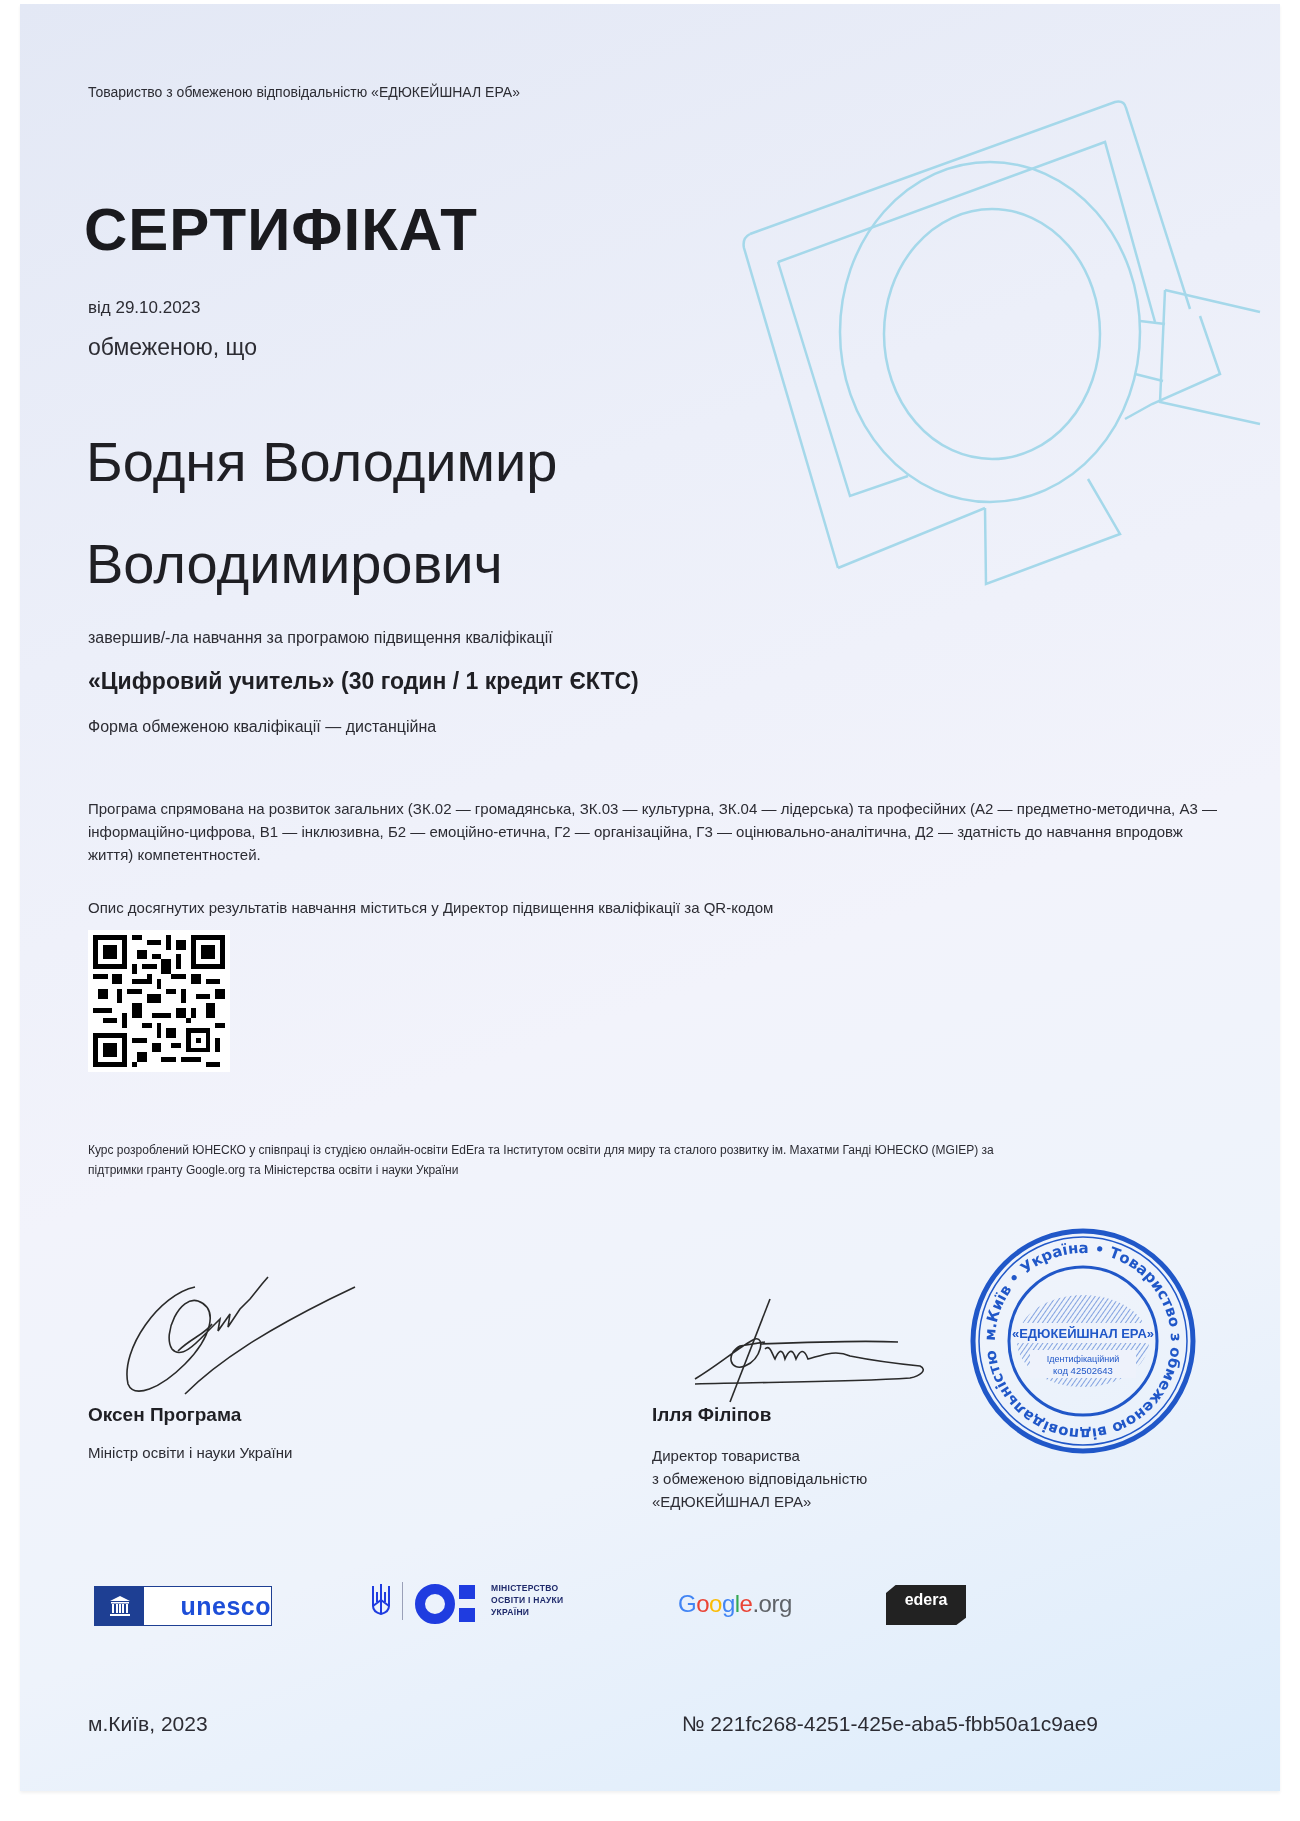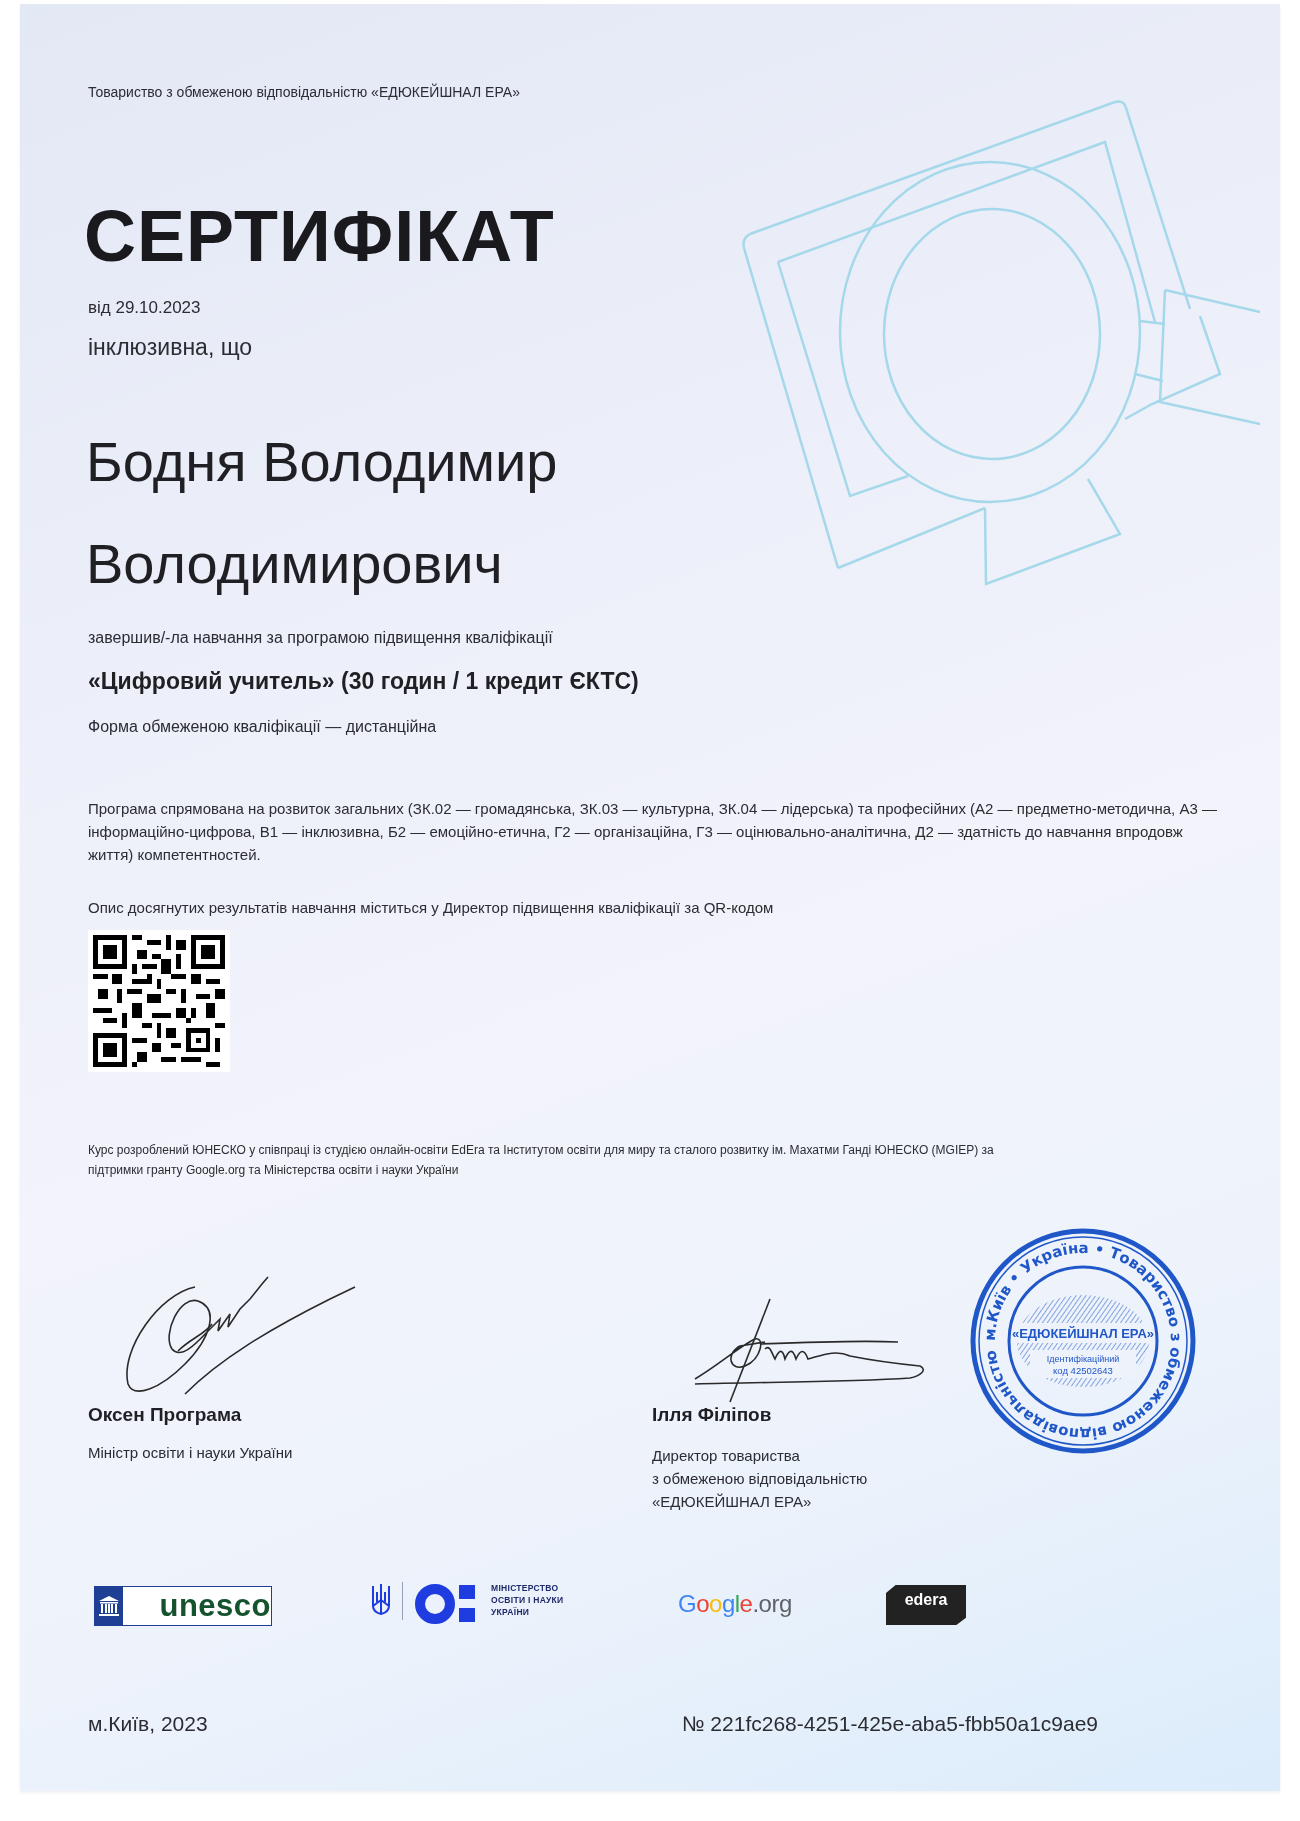--- a/index.html
+++ b/index.html
@@ -6,21 +6,21 @@
   body { width: 1300px; height: 1821px; position: relative; overflow: hidden;
          font-family: "Liberation Sans", "DejaVu Sans", sans-serif; color: #1f1f24; }
   .sheet {
     position: absolute; left: 20px; top: 4px; width: 1260px; height: 1787px;
     background: linear-gradient(160deg, #e3e8f5 0%, #eceff9 30%, #f2f3fb 55%, #eef3fb 75%, #dcecfb 100%);
     box-shadow: 0 2px 3px rgba(0,0,0,0.06);
     overflow: hidden;
   }
   .abs { position: absolute; }
   .org-line { left: 68px; top: 80px; font-size: 14px; color: #2c2c33; }
-  .title { left: 64px; top: 196px; font-size: 72px; font-weight: 700; letter-spacing: 1px; color: #1a1a1e; line-height: 1; }
+  .title { left: 64px; top: 196px; font-size: 60px; font-weight: 700; letter-spacing: 1px; color: #1a1a1e; line-height: 1; }
   .date { left: 68px; top: 294px; font-size: 17px; color: #2c2c33; }
   .certifies { left: 68px; top: 330px; font-size: 23px; color: #2c2c33; }
   .name1 { left: 66px; top: 430px; font-size: 56px; color: #1f1f24; line-height: 1; }
   .name2 { left: 66px; top: 532px; font-size: 56px; color: #1f1f24; line-height: 1; }
   .completed { left: 68px; top: 625px; font-size: 16px; color: #2c2c33; }
   .program { left: 68px; top: 664px; font-size: 23px; font-weight: 700; color: #1f1f24; }
   .form { left: 68px; top: 714px; font-size: 16px; color: #2c2c33; }
   .competences { left: 68px; top: 793px; width: 1140px; font-size: 15px; line-height: 23px; color: #2c2c33; }
   .desc { left: 68px; top: 895px; font-size: 15px; color: #2c2c33; }
   .qr { left: 68px; top: 926px; width: 142px; height: 142px; background: #fff; }
@@ -28,21 +28,21 @@
   .sig1 { left: 80px; top: 1235px; }
   .sig2 { left: 650px; top: 1280px; }
   .signer1-name { left: 68px; top: 1400px; font-size: 19px; font-weight: 700; color: #1f1f24; }
   .signer1-role { left: 68px; top: 1440px; font-size: 15px; color: #2c2c33; }
   .signer2-name { left: 632px; top: 1400px; font-size: 19px; font-weight: 700; color: #1f1f24; }
   .signer2-role { left: 632px; top: 1440px; font-size: 15px; line-height: 23px; color: #2c2c33; }
   .stamp { left: 948px; top: 1222px; }
   .logos { left: 68px; top: 1578px; width: 1000px; height: 60px; }
   .unesco { position: absolute; left: 6px; top: 4px; width: 176px; height: 38px; border: 1.5px solid #1e3f93; background: #fff; display: flex; }
   .unesco .u-icon { width: 52px; background: #1e3f93; display: flex; align-items: center; justify-content: center; }
-  .unesco .u-text { flex: 1; display: flex; align-items: center; justify-content: center; font-weight: 700; font-size: 31px; color: #14532d; letter-spacing: 0.5px; padding-left: 36px; }
+  .unesco .u-text { flex: 1; display: flex; align-items: center; justify-content: center; font-weight: 700; font-size: 25px; color: #1d4ed8; letter-spacing: 0.5px; padding-left: 36px; }
   .mon { position: absolute; left: 282px; top: 0; height: 46px; display: flex; align-items: flex-start; }
   .mon .sep { width: 1px; height: 38px; background: #9aa0b8; margin: 0 12px 0 10px; }
   .mon .mon-text { font-size: 8.5px; font-weight: 700; line-height: 12px; color: #1f2a6b; margin-left: 10px; letter-spacing: 0.3px; }
   .google { position: absolute; left: 590px; top: 8px; font-size: 24px; letter-spacing: -0.5px; }
   .google .org { color: #5f6368; }
   .edera { position: absolute; left: 798px; top: 3px; width: 80px; height: 40px; background: #222; color: #fff; font-size: 16px; font-weight: 700;
            display: flex; align-items: flex-start; justify-content: center; padding-top: 6px; box-sizing: border-box;
            clip-path: polygon(12% 0, 100% 0, 100% 82%, 88% 100%, 0 100%, 0 20%); }
   .city { left: 68px; top: 1708px; font-size: 21px; color: #2c2c33; }
   .number { left: 662px; top: 1708px; font-size: 21px; color: #2c2c33; }
@@ -65,21 +65,21 @@
     <path d="M420 237 L445 240"></path>
     <path d="M415 290 L443 297"></path>
     <path d="M265 424 L266 500 L400 450 L368 395"></path>
     <ellipse cx="270" cy="248" rx="150" ry="170"></ellipse>
     <ellipse cx="272" cy="250" rx="108" ry="125"></ellipse>
   </svg>
 
   <div class="abs org-line">Товариство з обмеженою відповідальністю «ЕДЮКЕЙШНАЛ ЕРА»</div>
   <div class="abs title">СЕРТИФІКАТ</div>
   <div class="abs date">від 29.10.2023</div>
-  <div class="abs certifies">інклюзивна, що</div>
+  <div class="abs certifies">обмеженою, що</div>
 
   <div class="abs name1">Бодня Володимир</div>
   <div class="abs name2">Володимирович</div>
 
   <div class="abs completed">завершив/-ла навчання за програмою підвищення кваліфікації</div>
   <div class="abs program">«Цифровий учитель» (30 годин / 1 кредит ЄКТС)</div>
   <div class="abs form">Форма обмеженою кваліфікації — дистанційна</div>
 
   <div class="abs competences">Програма спрямована на розвиток загальних (ЗК.02 — громадянська, ЗК.03 — культурна, ЗК.04 — лідерська) та професійних (А2 — предметно-методична, А3 — інформаційно-цифрова, В1 — інклюзивна, Б2 — емоційно-етична, Г2 — організаційна, Г3 — оцінювально-аналітична, Д2 — здатність до навчання впродовж життя) компетентностей.</div>
   <div class="abs desc">Опис досягнутих результатів навчання міститься у Директор підвищення кваліфікації за QR-кодом</div>

